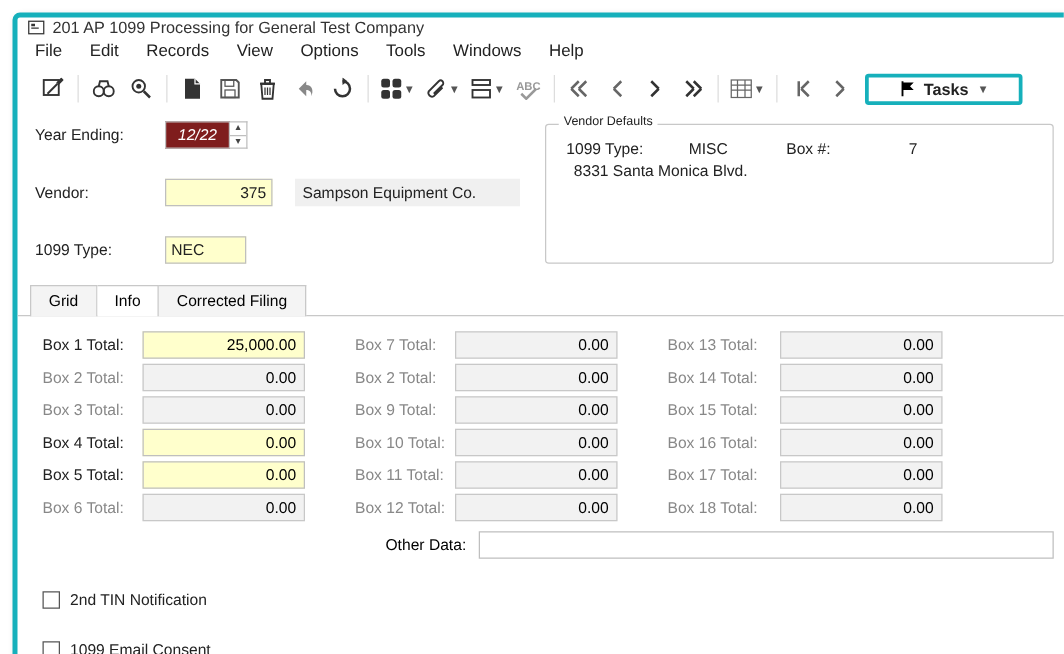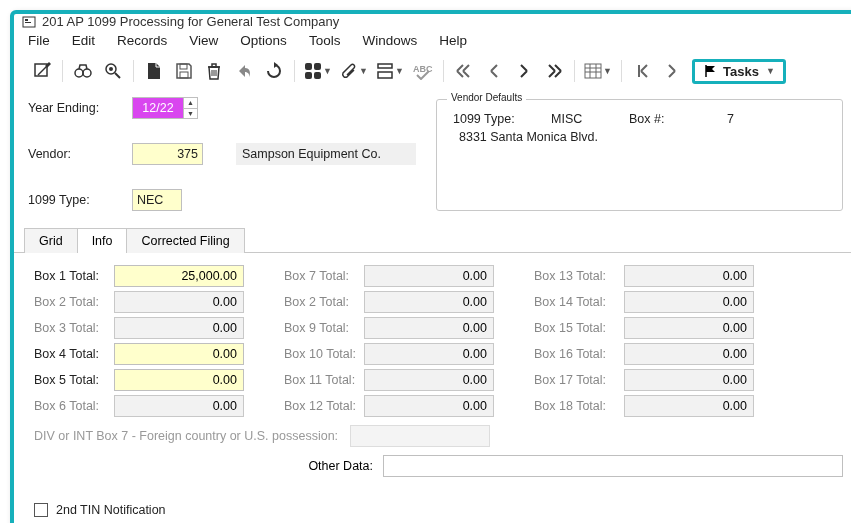--- a/index.html
+++ b/index.html
@@ -6,25 +6,25 @@
   body { margin: 0; padding: 10px; background: #fff; }
   .window { width: 851px; height: 523px; border: 4px solid #16b0bb; border-radius: 6px; background: #fff; box-shadow: 2px 2px 6px rgba(0,0,0,0.15); overflow: hidden; display:flex; flex-direction:column;}
   .titlebar { height: 28px; display:flex; align-items:center; padding: 0 8px; font-size: 13px; color:#333;}
   .titlebar svg { margin-right:6px;}
   .menubar { display:flex; gap: 22px; padding: 4px 14px 6px 14px; font-size: 13.5px; color:#222;}
   .menubar span { cursor:default; }
   .toolbar { display:flex; align-items:center; gap:2px; padding: 4px 8px 8px 14px; border-bottom:1px solid transparent;}
   .tbtn { width:28px; height:26px; display:flex; align-items:center; justify-content:center; color:#444; border-radius:3px; }
   .sep { width:1px; height:22px; background:#ddd; margin:0 4px;}
   .dropcaret { font-size:9px; color:#555; margin-left:1px;}
-  .tasks-box { border:3px solid #16b0bb; border-radius:3px; padding:2px 8px; display:flex; align-items:center; gap:6px; font-size:13px; font-weight:600; color:#222; margin-left:4px;text-align:right;}
+  .tasks-box { border:3px solid #16b0bb; border-radius:3px; padding:2px 24px; display:flex; align-items:center; gap:6px; font-size:13px; font-weight:600; color:#222; margin-left:4px;text-align:right;}
   .content-top { display:flex; padding: 4px 14px 4px 14px; gap:20px;}
   .left-fields { display:grid; grid-template-columns: 80px 80px auto; row-gap:6px; column-gap:6px; align-items:center; font-size:12.5px; color:#222;gap:24px;}
   .fld { height:22px; border:1px solid #bfbfbf; background:#ffffcc; font-size:12.5px; padding:0 4px; display:flex; align-items:center;}
-  .fld.sel { background:#d946ef; color:#fff; justify-content:center;}
+  .fld.sel { background:#7f1d1d; color:#fff; justify-content:center;font-style:italic;}
   .fld.right { justify-content:flex-end;}
   .spinner { display:flex; align-items:center;}
   .spinbtn { width:14px; height:22px; border:1px solid #bfbfbf; border-left:none; display:flex; flex-direction:column;}
   .spinbtn div{ flex:1; display:flex; align-items:center; justify-content:center; font-size:7px; color:#444; border-bottom:1px solid #bfbfbf;}
   .spinbtn div:last-child{border-bottom:none;}
   .vendor-name { font-size:12.5px; background:#f0f0f0; height:22px; display:flex; align-items:center; padding:0 6px; width:180px;}
   .defaults-box { border:1px solid #c8c8c8; border-radius:3px; padding:8px 16px 10px 16px; font-size:12.5px; color:#222; width:430px; position:relative; margin-top:2px;}
   .defaults-box .legend { position:absolute; top:-8px; left:10px; background:#fff; padding:0 4px; font-size:10px;}
   .defaults-row { display:flex; gap:18px; margin:4px 0;}
   .defaults-row .lbl { min-width:80px;}
@@ -214,25 +214,25 @@
       <div class="spinner">
         <div class="fld sel" style="width:52px">12/22</div>
         <div class="spinbtn">
             <div>▲</div>
             <div>▼</div>
           </div>
       </div>
       <span></span>
 
       <span>Vendor:</span>
-      <div class="fld right" style="width:71px">375</div>
+      <div class="fld right" style="width:86px">375</div>
       <div class="vendor-name">Sampson Equipment Co.</div>
 
       <span>1099 Type:</span>
-      <div class="fld" style="width:50px">NEC</div>
+      <div class="fld" style="width:65px">NEC</div>
       <span></span>
     </div>
 
     <div class="defaults-box">
       <div class="legend">Vendor Defaults</div>
       <div class="defaults-row">
         <span class="lbl">1099 Type:</span>
         <span class="val" style="width:60px">MISC</span>
         <span class="lbl" style="min-width:50px">Box #:</span>
         <span class="val" style="margin-left:30px">7</span>
@@ -300,24 +300,20 @@
       <span class="box-lbl">Box 6 Total:</span>
       <div class="box-val">0.00</div>
         <div class="gap"></div>
       <span class="box-lbl">Box 12 Total:</span>
       <div class="box-val">0.00</div>
         <div class="gap"></div>
       <span class="box-lbl">Box 18 Total:</span>
       <div class="box-val">0.00</div>
     </div>
 
-    <div class="foreign-row">
-      <span>DIV or INT Box 7 - Foreign country or U.S. possession:</span>
-      <div class="foreign-input"></div>
-    </div>
 
     <div class="other-row">
       <span>Other Data:</span>
       <div class="other-input"></div>
     </div>
 
     <div class="check-row">
       <div class="checkbox"></div>
       <span>2nd TIN Notification</span>
     </div>

